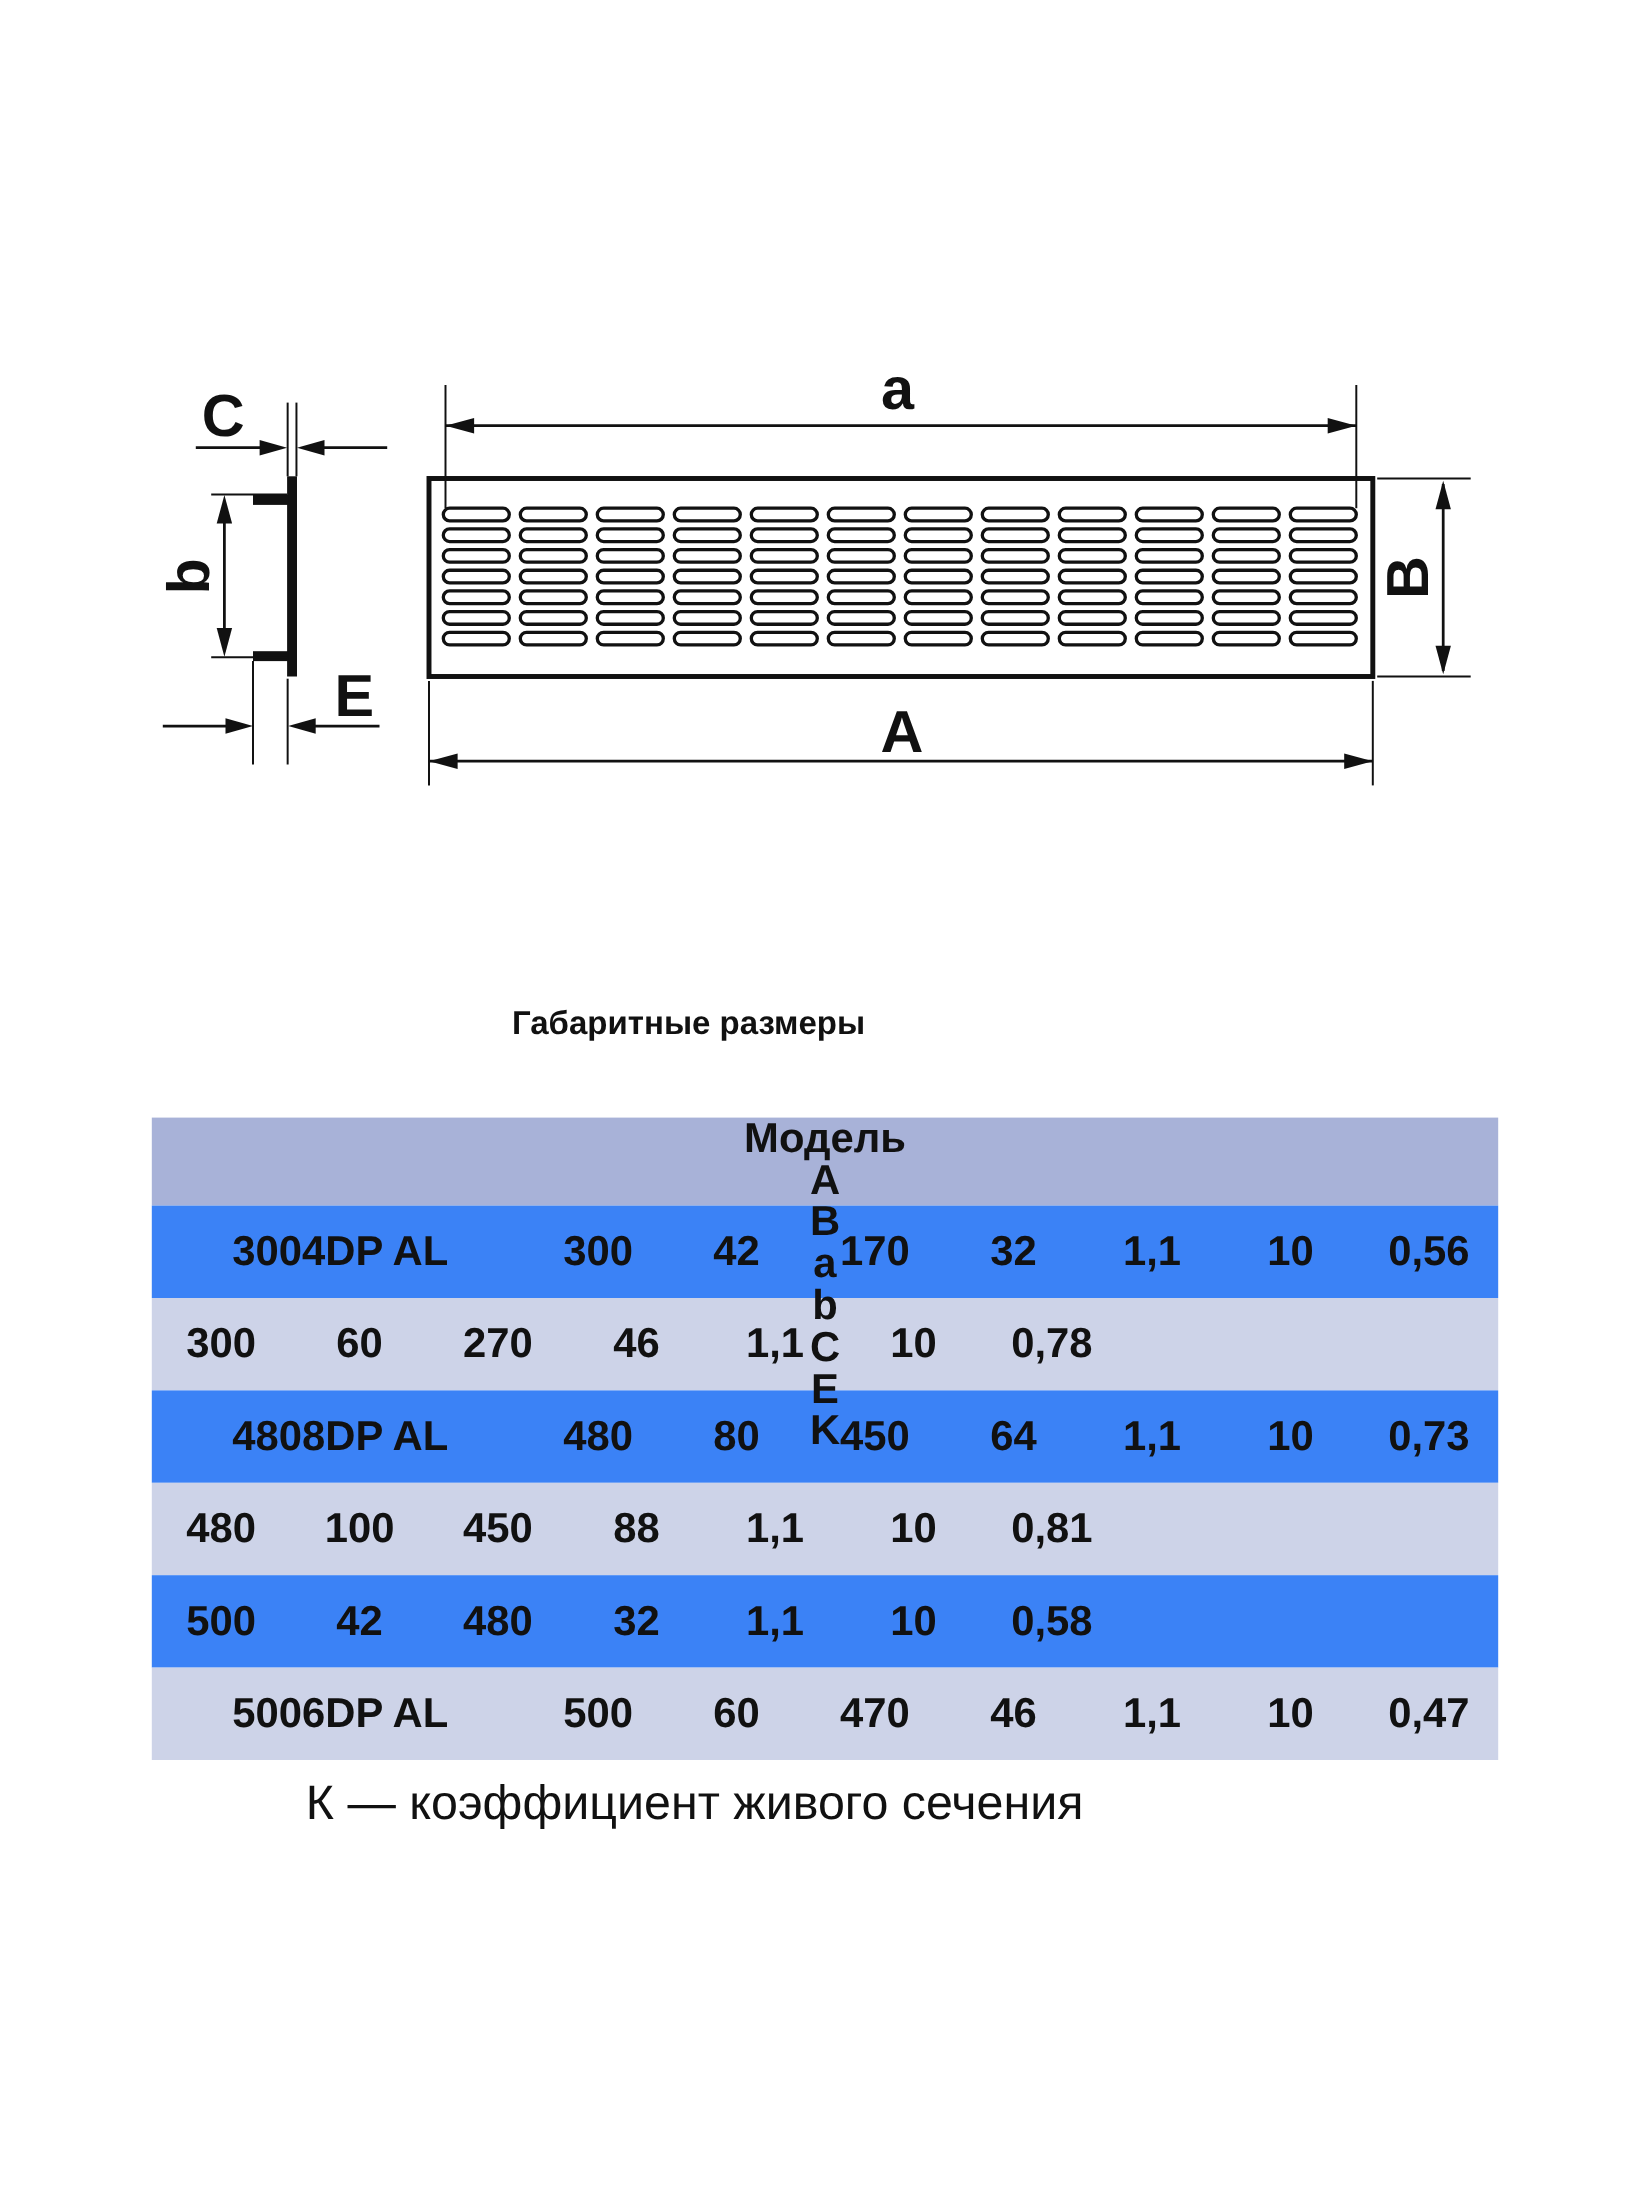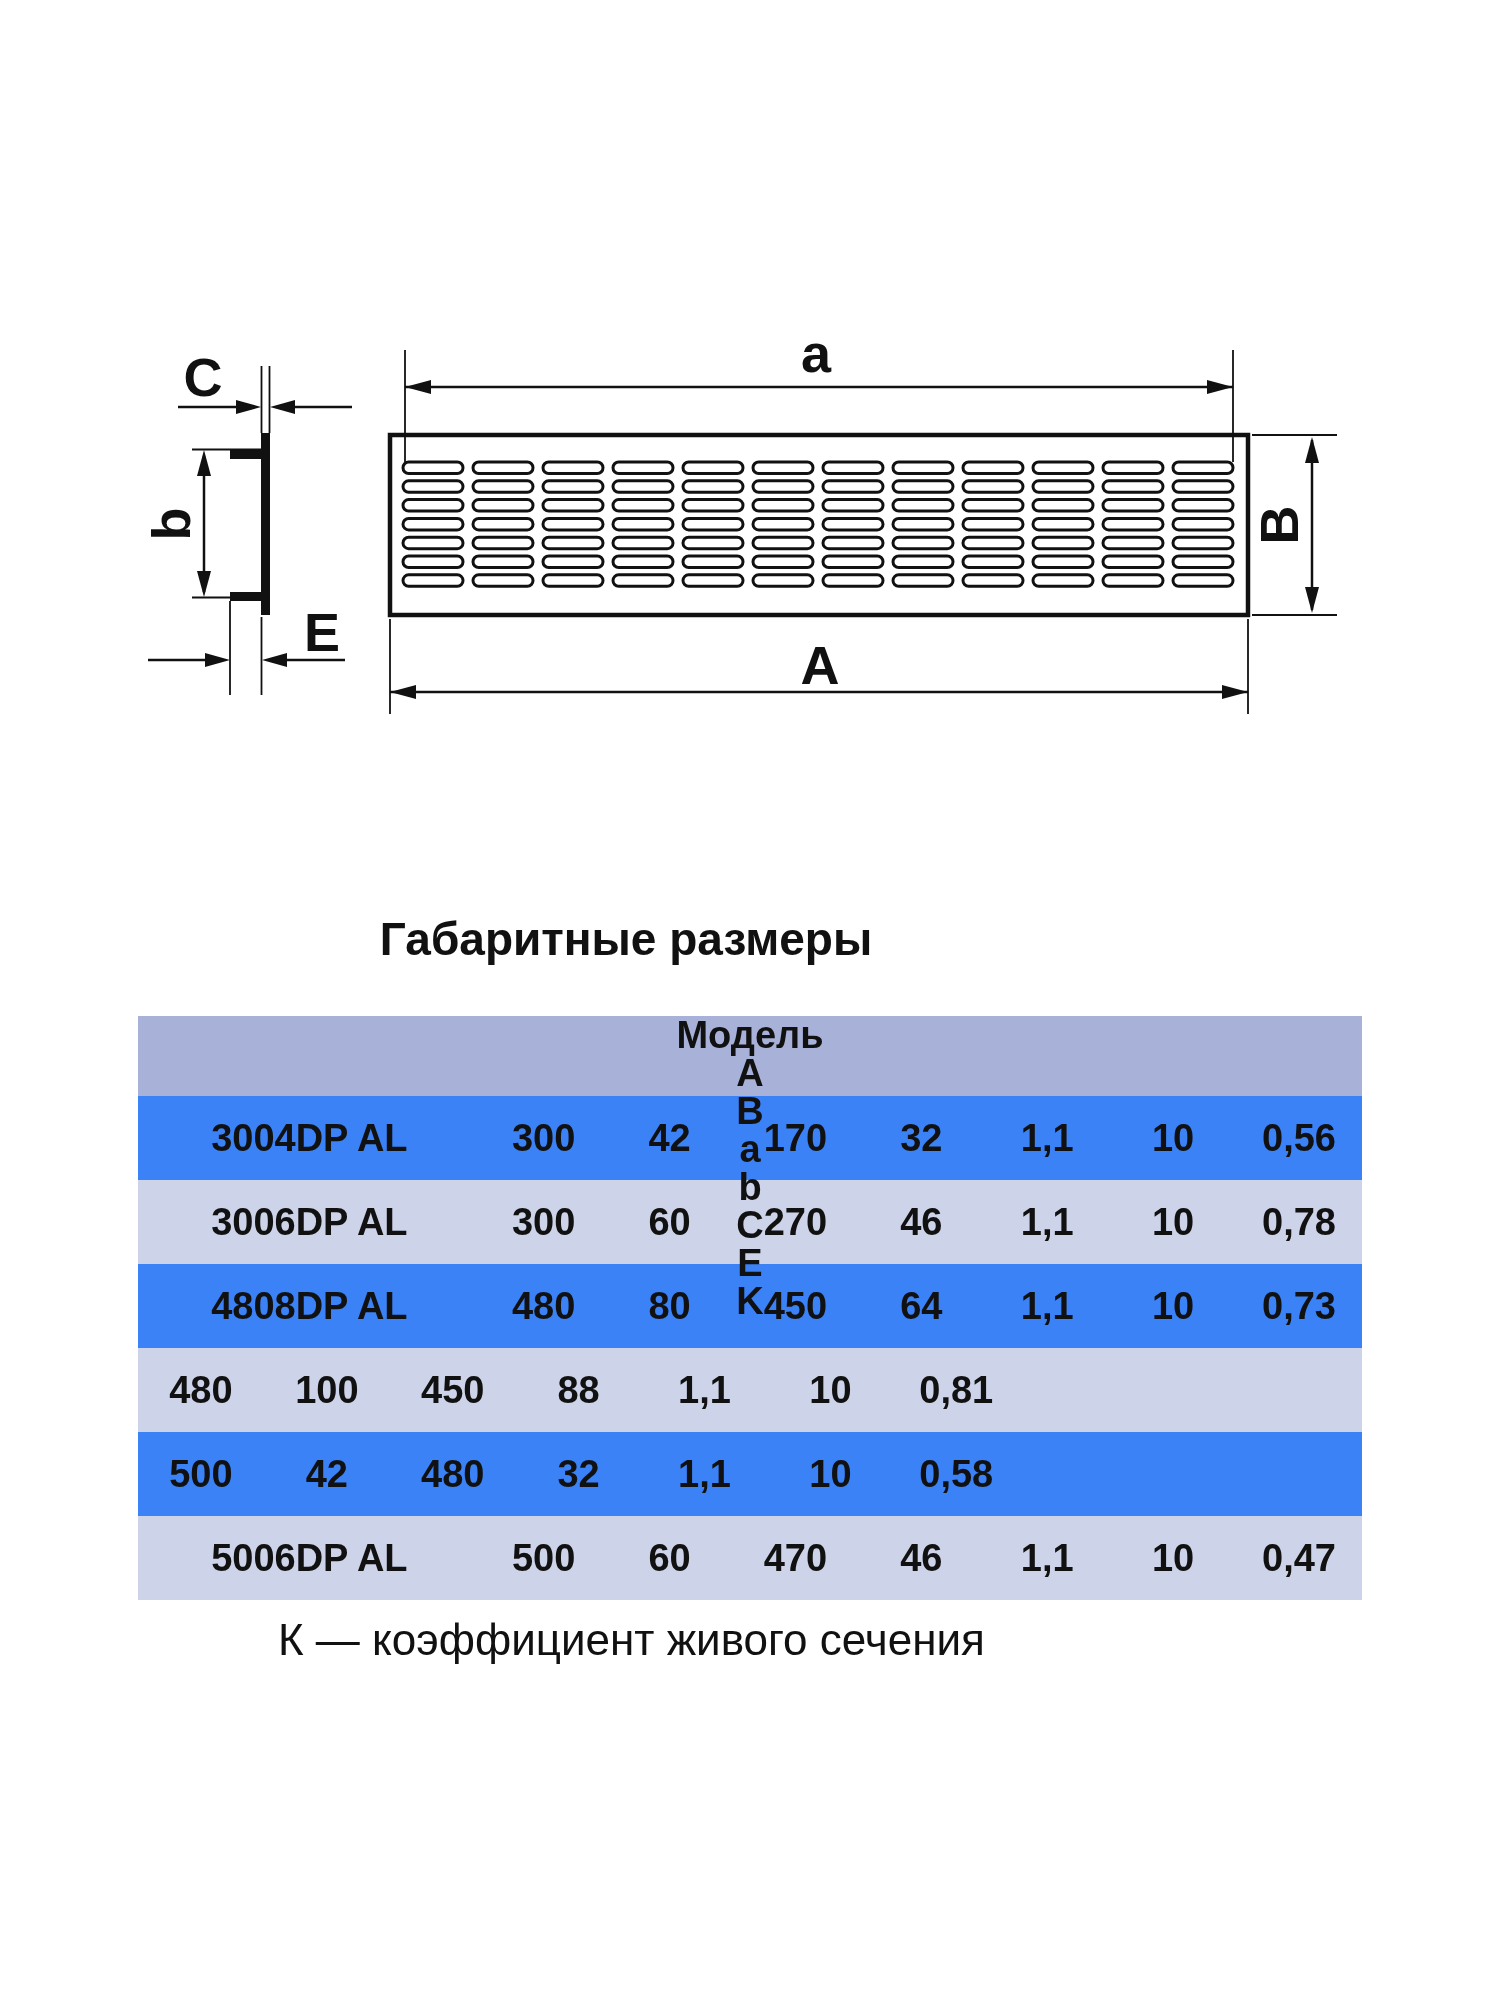--- a/index.html
+++ b/index.html
@@ -6,21 +6,21 @@
   body {
     width:1500px; height:2000px; position:relative;
     font-family:"Liberation Sans","DejaVu Sans",sans-serif;
     color:#111111;
     --header-bg:#a8b2d8;
     --band-bg:#cdd3e8;
   }
   .diagram-svg { position:absolute; left:0; top:0; }
   .page-title {
     position:absolute; left:0; top:916px; width:1252px;
-    text-align:center; font-size:46px; font-weight:700; line-height:1;
+    text-align:center; font-size:30px; font-weight:700; line-height:1;
   }
   .dim-table { position:absolute; left:138px; top:1016px; width:1224px; }
   .t-row { display:flex; align-items:center; height:84px; background:#3b82f6; }
   .t-row.header { height:80px; background:var(--header-bg);flex-direction:column; }
   .t-row.alt { background:var(--band-bg); }
   .cell {
     text-align:center; font-weight:700; font-size:38px; line-height:1;
     flex:0 0 calc(72% / 7);
   }
   .cell.c0 { flex:0 0 28%; }
@@ -208,21 +208,20 @@
         <div class="cell c0">3004DP AL</div>
         <div class="cell c1">300</div>
         <div class="cell c2">42</div>
         <div class="cell c3">170</div>
         <div class="cell c4">32</div>
         <div class="cell c5">1,1</div>
         <div class="cell c6">10</div>
         <div class="cell c7">0,56</div>
       </div>
       <div class="t-row alt">
-        <div class="cell c0">3006DP AL</div>
         <div class="cell c1">300</div>
         <div class="cell c2">60</div>
         <div class="cell c3">270</div>
         <div class="cell c4">46</div>
         <div class="cell c5">1,1</div>
         <div class="cell c6">10</div>
         <div class="cell c7">0,78</div>
       </div>
       <div class="t-row">
         <div class="cell c0">4808DP AL</div>

